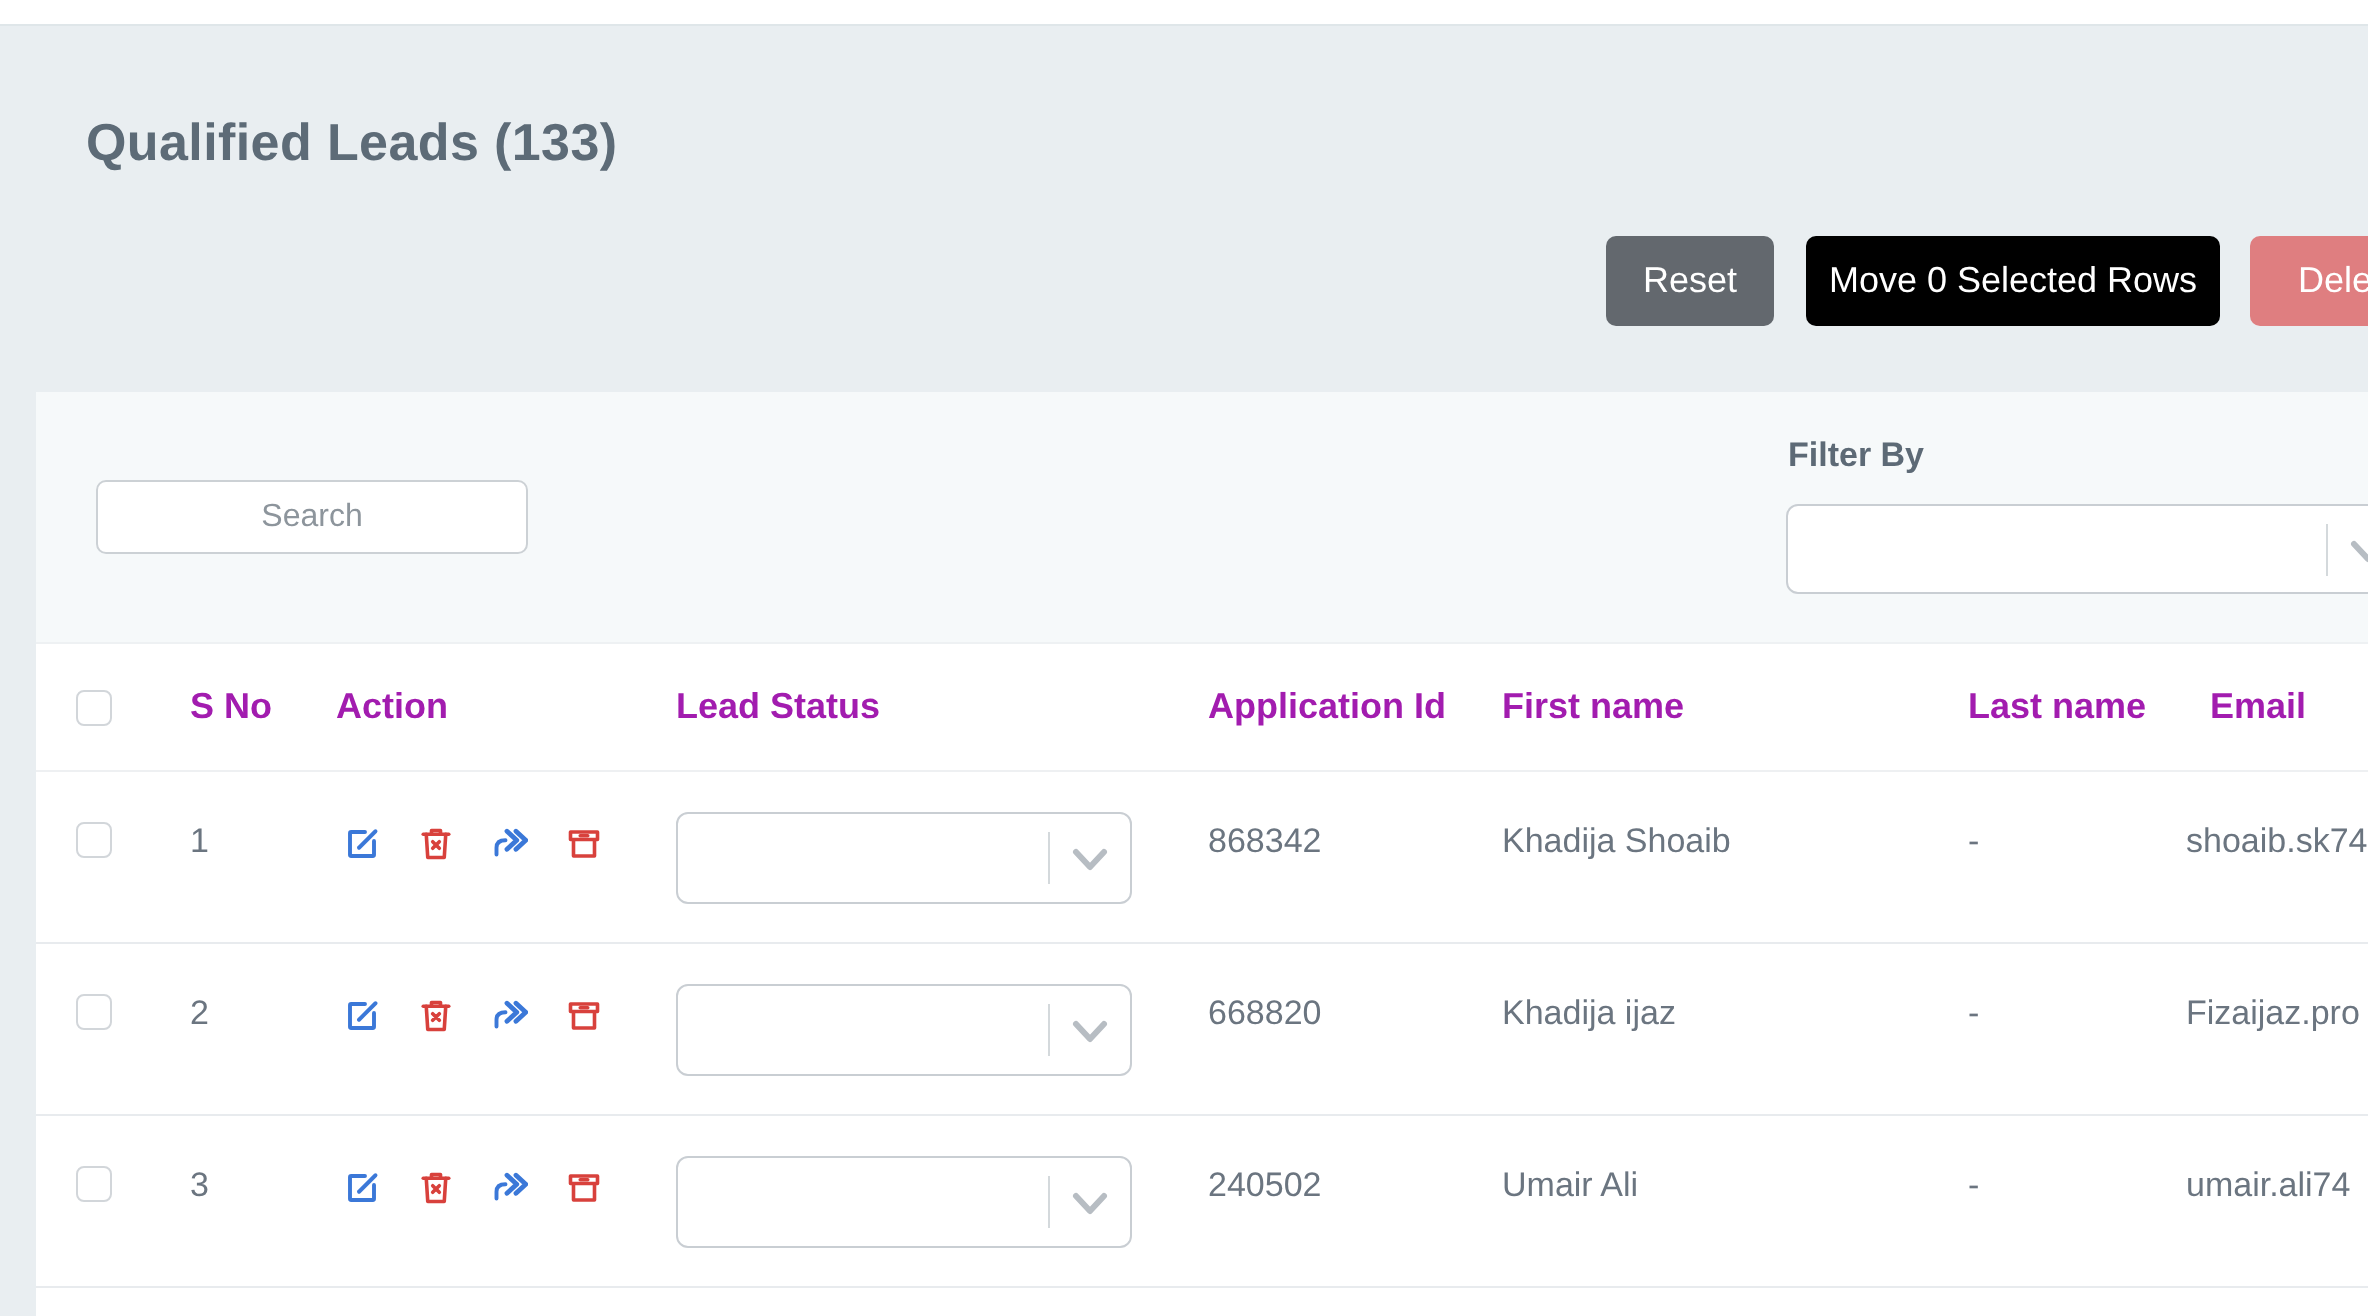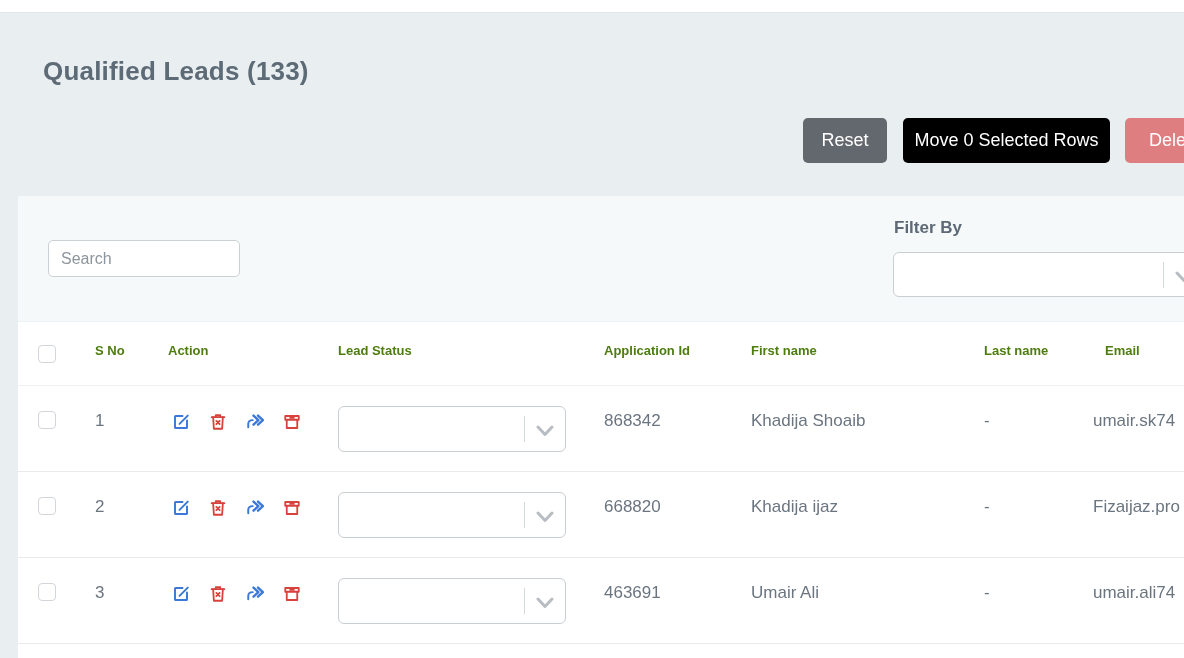--- a/index.html
+++ b/index.html
@@ -13,31 +13,31 @@
 
   .toolbar { position: absolute; left: 0; top: 118px; width: 1184px; height: 45px; }
   .btn { position: absolute; height: 45px; border: none; border-radius: 5px; color: #ffffff; font-size: 18px; font-family: "Liberation Sans", sans-serif; cursor: pointer; text-align: center; }
   .btn-reset { left: 803px; width: 84px; background: #63686e; }
   .btn-move  { left: 903px; width: 207px; background: #000000; }
   .btn-delete{ left: 1125px; width: 100px; background: #df7e80; }
 
   .panel { position: absolute; left: 18px; top: 196px; width: 1166px; height: 462px; background: #ffffff; overflow: hidden; }
   .filter-bar { position: absolute; left: 0; top: 0; width: 1166px; height: 126px; background: #f6f9fa; border-bottom: 1px solid #eef1f3; }
 
-  .search-input { position: absolute; left: 30px; top: 44px; width: 192px; height: 37px; border: 1px solid #ccd1d5; border-radius: 5px; background: #ffffff; padding: 0 12px; font-size: 16px; font-family: "Liberation Sans", sans-serif; color: #ef4444; }
+  .search-input { position: absolute; left: 30px; top: 44px; width: 216px; height: 37px; border: 1px solid #ccd1d5; border-radius: 5px; background: #ffffff; padding: 0 12px; font-size: 16px; font-family: "Liberation Sans", sans-serif; color: #ef4444; text-align: center; }
   .search-input::placeholder { color: #8d959c; }
 
   .filter-by-label { position: absolute; left: 876px; top: 22px; font-size: 17px; font-weight: 700; color: #5d6a76; }
   .selectbox { position: absolute; background: #ffffff; border: 1px solid #c9ced3; border-radius: 6px; cursor: pointer; }
   .filter-select { left: 875px; top: 56px; width: 312px; height: 45px; }
   .selectbox .divider { position: absolute; right: 40px; top: 50%; transform: translateY(-50%); width: 1px; height: 26px; background: #d4d9dc; }
   .selectbox .chev { position: absolute; right: 11px; top: 50%; transform: translateY(-50%); width: 18px; height: 12px; }
 
   .thead { position: absolute; left: 0; top: 126px; width: 1166px; height: 64px; background: #ffffff; border-bottom: 1px solid #eef0f2; }
-  .th { position: absolute; top: 21px; font-size: 13px; font-weight: 700; color: #4d7c0f; white-space: nowrap; }
+  .th { position: absolute; top: 21px; font-size: 18px; font-weight: 700; color: #a21caf; white-space: nowrap; }
   .th-sno   { left: 77px; }
   .th-action{ left: 150px; }
   .th-lead  { left: 320px; }
   .th-appid { left: 586px; text-align: center; }
   .th-fname { left: 733px; }
   .th-lname { left: 966px; }
   .th-email { left: 1087px; }
 
   .trow { position: absolute; left: 0; width: 1166px; height: 86px; background: #ffffff; border-bottom: 1px solid #e8ebee; }
   .trow-1 { top: 190px; }
@@ -141,21 +141,21 @@
       <span class="divider"></span>
       <span class="chev">
         <svg viewBox="0 0 18 12">
             <polyline points="2 2 9 9.5 16 2" fill="none" stroke="#b7bdc3" stroke-width="3" stroke-linecap="round" stroke-linejoin="round"></polyline>
           </svg>
       </span>
     </div>
     <span class="cell c-appid">868342</span>
     <span class="cell c-fname">Khadija Shoaib</span>
     <span class="cell c-lname">-</span>
-    <span class="cell c-email">umair.sk74</span>
+    <span class="cell c-email">shoaib.sk74</span>
   </div>
 
   <div class="trow trow-2">
     <input type="checkbox" class="cb" style="">
     <span class="cell c-sno">2</span>
     <button class="icon-btn ic-1">
       <svg viewBox="0 0 24 24" fill="none" stroke="#3b78d8" stroke-width="2.6" stroke-linecap="round" stroke-linejoin="round">
           <path d="M14 4H4.8c-.4 0-.8.4-.8.8v14.4c0 .4.4.8.8.8h14.4c.4 0 .8-.4.8-.8V10"></path>
           <path d="M10 14.5 21 3.5"></path>
         </svg>
@@ -228,21 +228,21 @@
         </svg>
     </button>
     <div class="selectbox row-select">
       <span class="divider"></span>
       <span class="chev">
         <svg viewBox="0 0 18 12">
             <polyline points="2 2 9 9.5 16 2" fill="none" stroke="#b7bdc3" stroke-width="3" stroke-linecap="round" stroke-linejoin="round"></polyline>
           </svg>
       </span>
     </div>
-    <span class="cell c-appid">463691</span>
+    <span class="cell c-appid">240502</span>
     <span class="cell c-fname">Umair Ali</span>
     <span class="cell c-lname">-</span>
     <span class="cell c-email">umair.ali74</span>
   </div>
 
   <div class="trow trow-4"></div>
 
 </div>
 
 </body></html>

